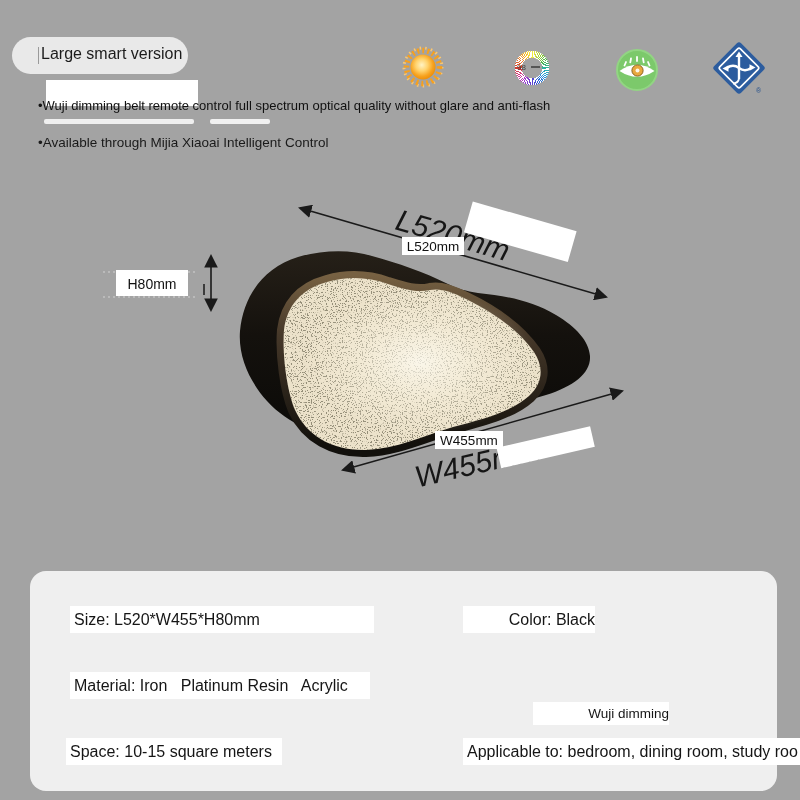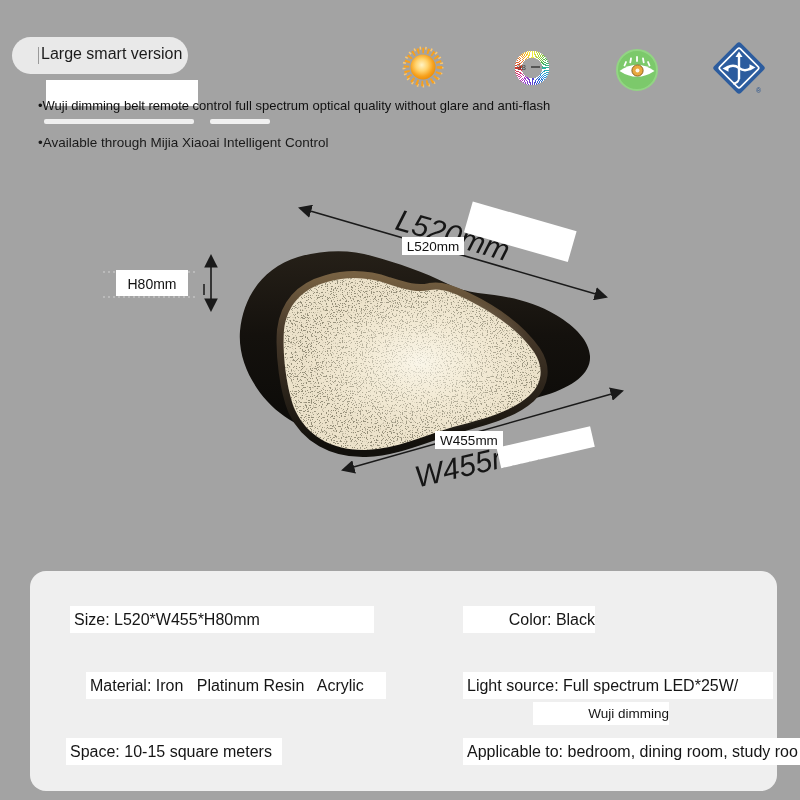--- a/index.html
+++ b/index.html
@@ -38,21 +38,21 @@
   .h-dim{font-family:"Liberation Sans",sans-serif;font-size:14px;fill:#111;}
   .remnant{stroke:#d2d2d2;stroke-width:1;stroke-dasharray:2 3;}
 
   
   .spec-panel{position:absolute;left:30px;top:571px;width:747px;height:220px;
               background:#efefef;border-radius:16px;}
   .spec-box{position:absolute;background:#fff;height:27px;line-height:27px;
             font-size:16px;color:#151515;white-space:pre;padding-left:4px;overflow:hidden;}
   .box-size{left:40px;top:35px;width:300px;}
   .box-color{left:433px;top:35px;width:128px;text-align:right;}
-  .box-material{left:40px;top:101px;width:296px;margin-left:16px;}
+  .box-material{left:40px;top:101px;width:296px;}
   .box-light{left:433px;top:101px;width:306px;}
   .box-wuji{left:503px;top:131px;width:136px;height:23px;line-height:23px;
             font-size:13.5px;text-align:right;padding-left:0;}
   .box-space{left:36px;top:167px;width:212px;}
   .box-applicable{left:433px;top:167px;width:337px;}
 </style>
 </head>
 <body>
 
 <div class="page">
@@ -215,19 +215,18 @@
     <line class="remnant" x1="103" y1="297" x2="198" y2="297"></line>
     <rect x="116" y="270" width="72" height="26" fill="#ffffff"></rect>
     <text class="h-dim" x="152" y="289" text-anchor="middle">H80mm</text>
     <line x1="204" y1="284" x2="204" y2="295" stroke="#222" stroke-width="1.6"></line>
   </svg>
 
   <div class="spec-panel">
     <div class="spec-box box-size">Size: L520*W455*H80mm</div>
     <div class="spec-box box-color">Color: Black</div>
     <div class="spec-box box-material">Material: Iron   Platinum Resin   Acrylic</div>
-    <div class="spec-box box-light">Light source: Full spectrum LED*25W/</div>
     <div class="spec-box box-wuji">Wuji dimming</div>
     <div class="spec-box box-space">Space: 10-15 square meters</div>
     <div class="spec-box box-applicable">Applicable to: bedroom, dining room, study roo</div>
   </div>
 
 </div>
 
 </body></html>

